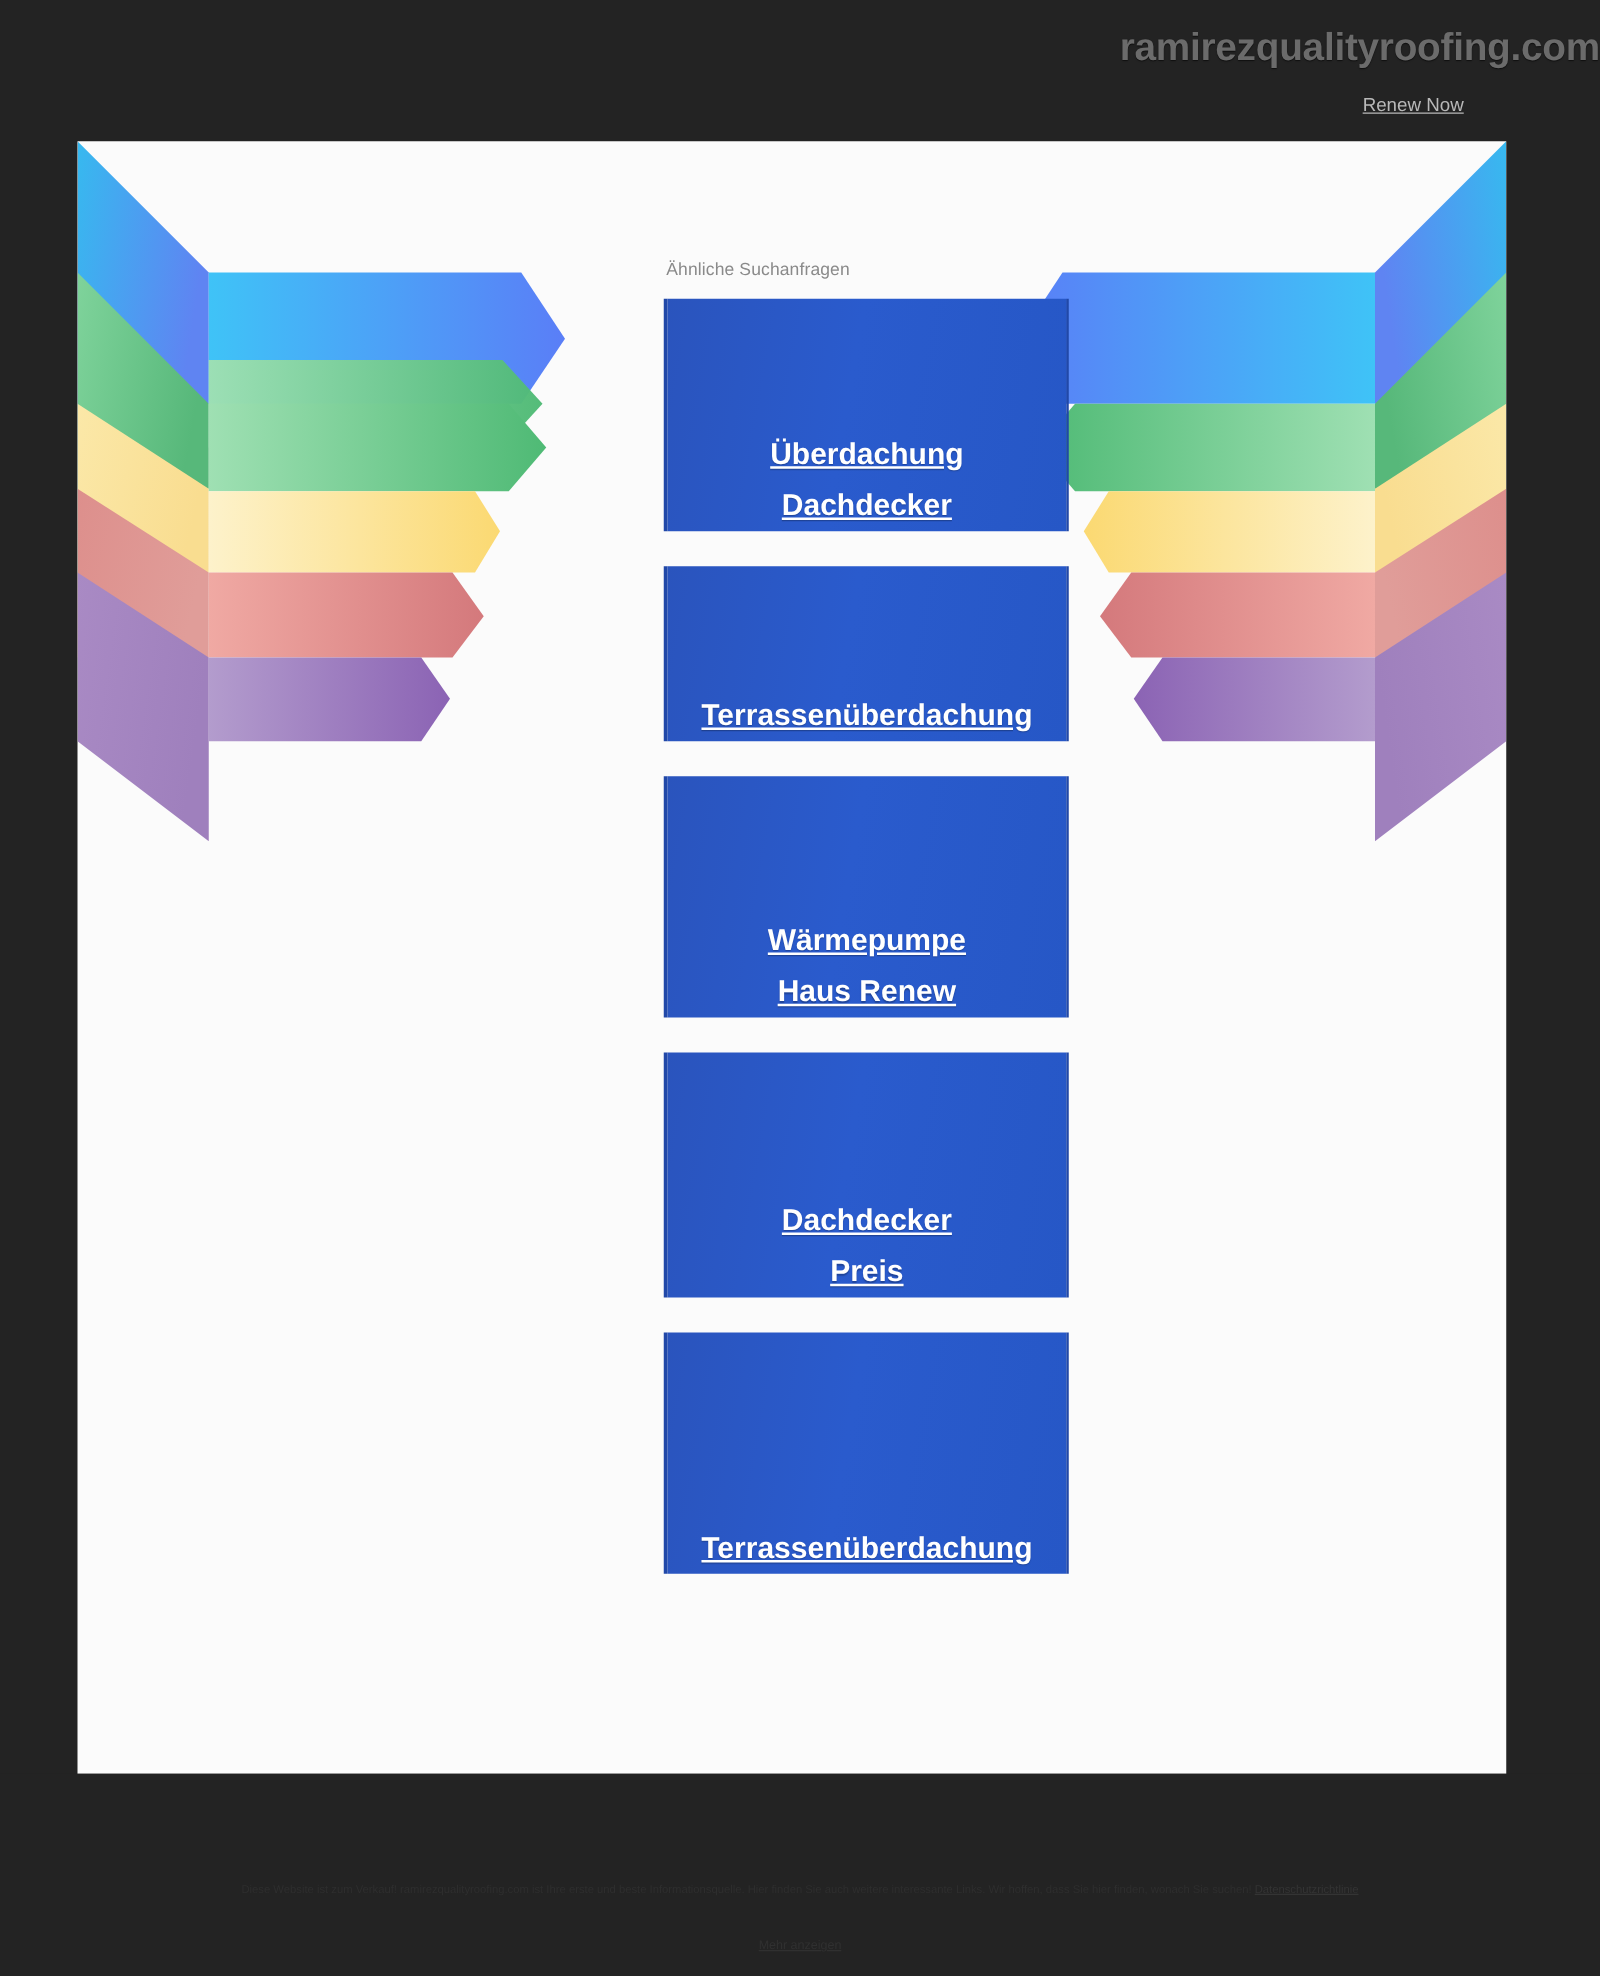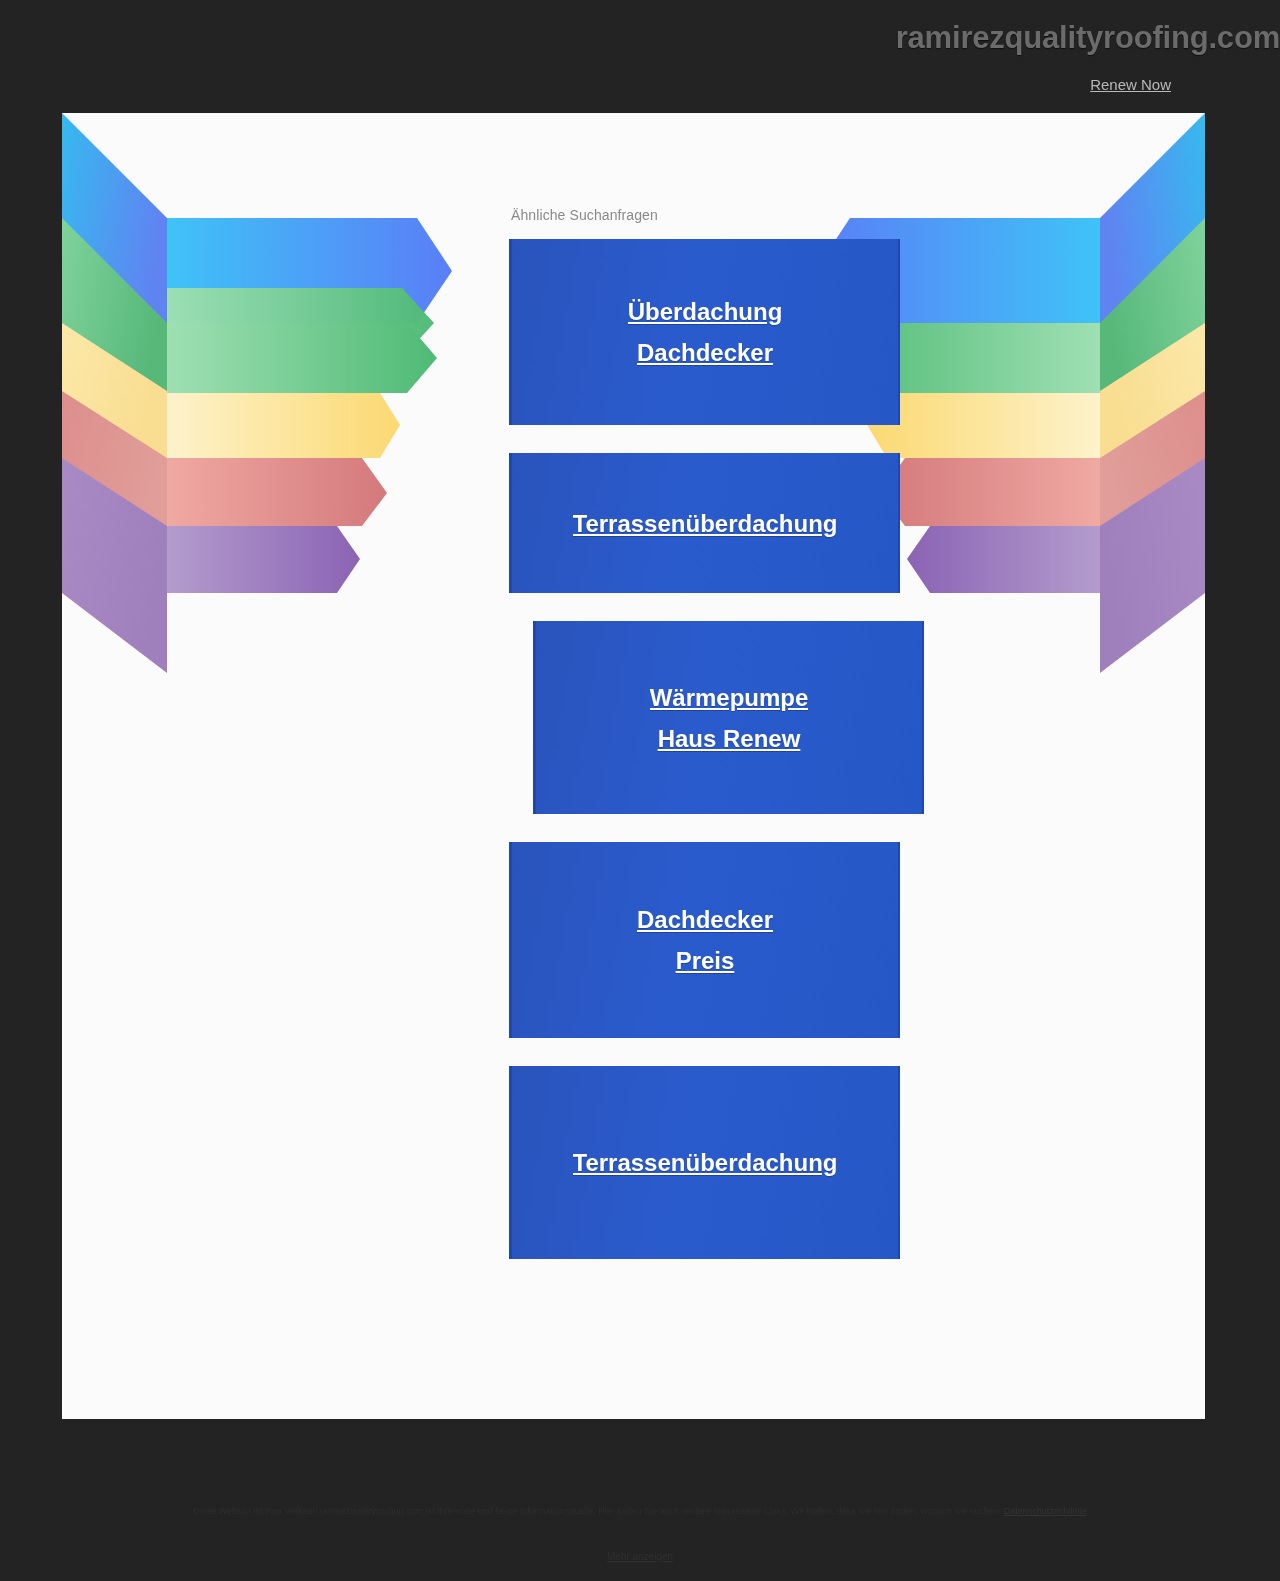--- a/index.html
+++ b/index.html
@@ -67,64 +67,64 @@
     height: 560px;
     pointer-events: none;
   }
   .ribbon-art.left  { left: 0; }
   .ribbon-art.right { right: 0; }
   .ribbon-art svg { display: block; width: 100%; height: 100%; }
 
   
   .center-column {
     position: absolute;
-    left: 410px;
+    left: 432px;
     top: 94px;
     width: 324px;
     padding-left: 37px;
   }
 
   .related-label {
     font-size: 14px;
     color: #8a8a8a;
     margin-bottom: 16px;
     padding-left: 2px;
     letter-spacing: 0.1px;
   }
 
   .ad-card {
     position: relative;
-    width: 391px;
+    width: 324px;
     background: linear-gradient(100deg, #2a54bd 0%, #2a5bcd 45%, #2657c6 100%);
     border-left: 3px solid #2148a8;
     border-right: 2px solid #2148a8;
     margin-bottom: 28px;
     display: flex;
-    align-items: center;
+    align-items: flex-end;
     justify-content: center;
     overflow: hidden;
   }
 
   .ad-card .ad-link {
     display: block;
     font-size: 24px;
     font-weight: bold;
     line-height: 41px;
     color: #ffffff;
     text-decoration: underline;
     text-align: center;
     white-space: nowrap;
     cursor: pointer;
     text-shadow: 0 1px 1px rgba(0,0,0,0.25);
   }
 
   
   .ad-card.h1 { height: 186px; }
   .ad-card.h2 { height: 140px; }
-  .ad-card.h3 { height: 193px; margin-left: 24px; }
+  .ad-card.h3 { height: 193px; }
   .ad-card.h4 { height: 196px; }
   .ad-card.h5 { height: 193px; }
   .ad-card.h6 { height: 193px; margin-bottom: 0; }
 
   
   .clip-line { overflow: hidden; max-width: 300px; }
 
   
   .footer {
     position: absolute;

